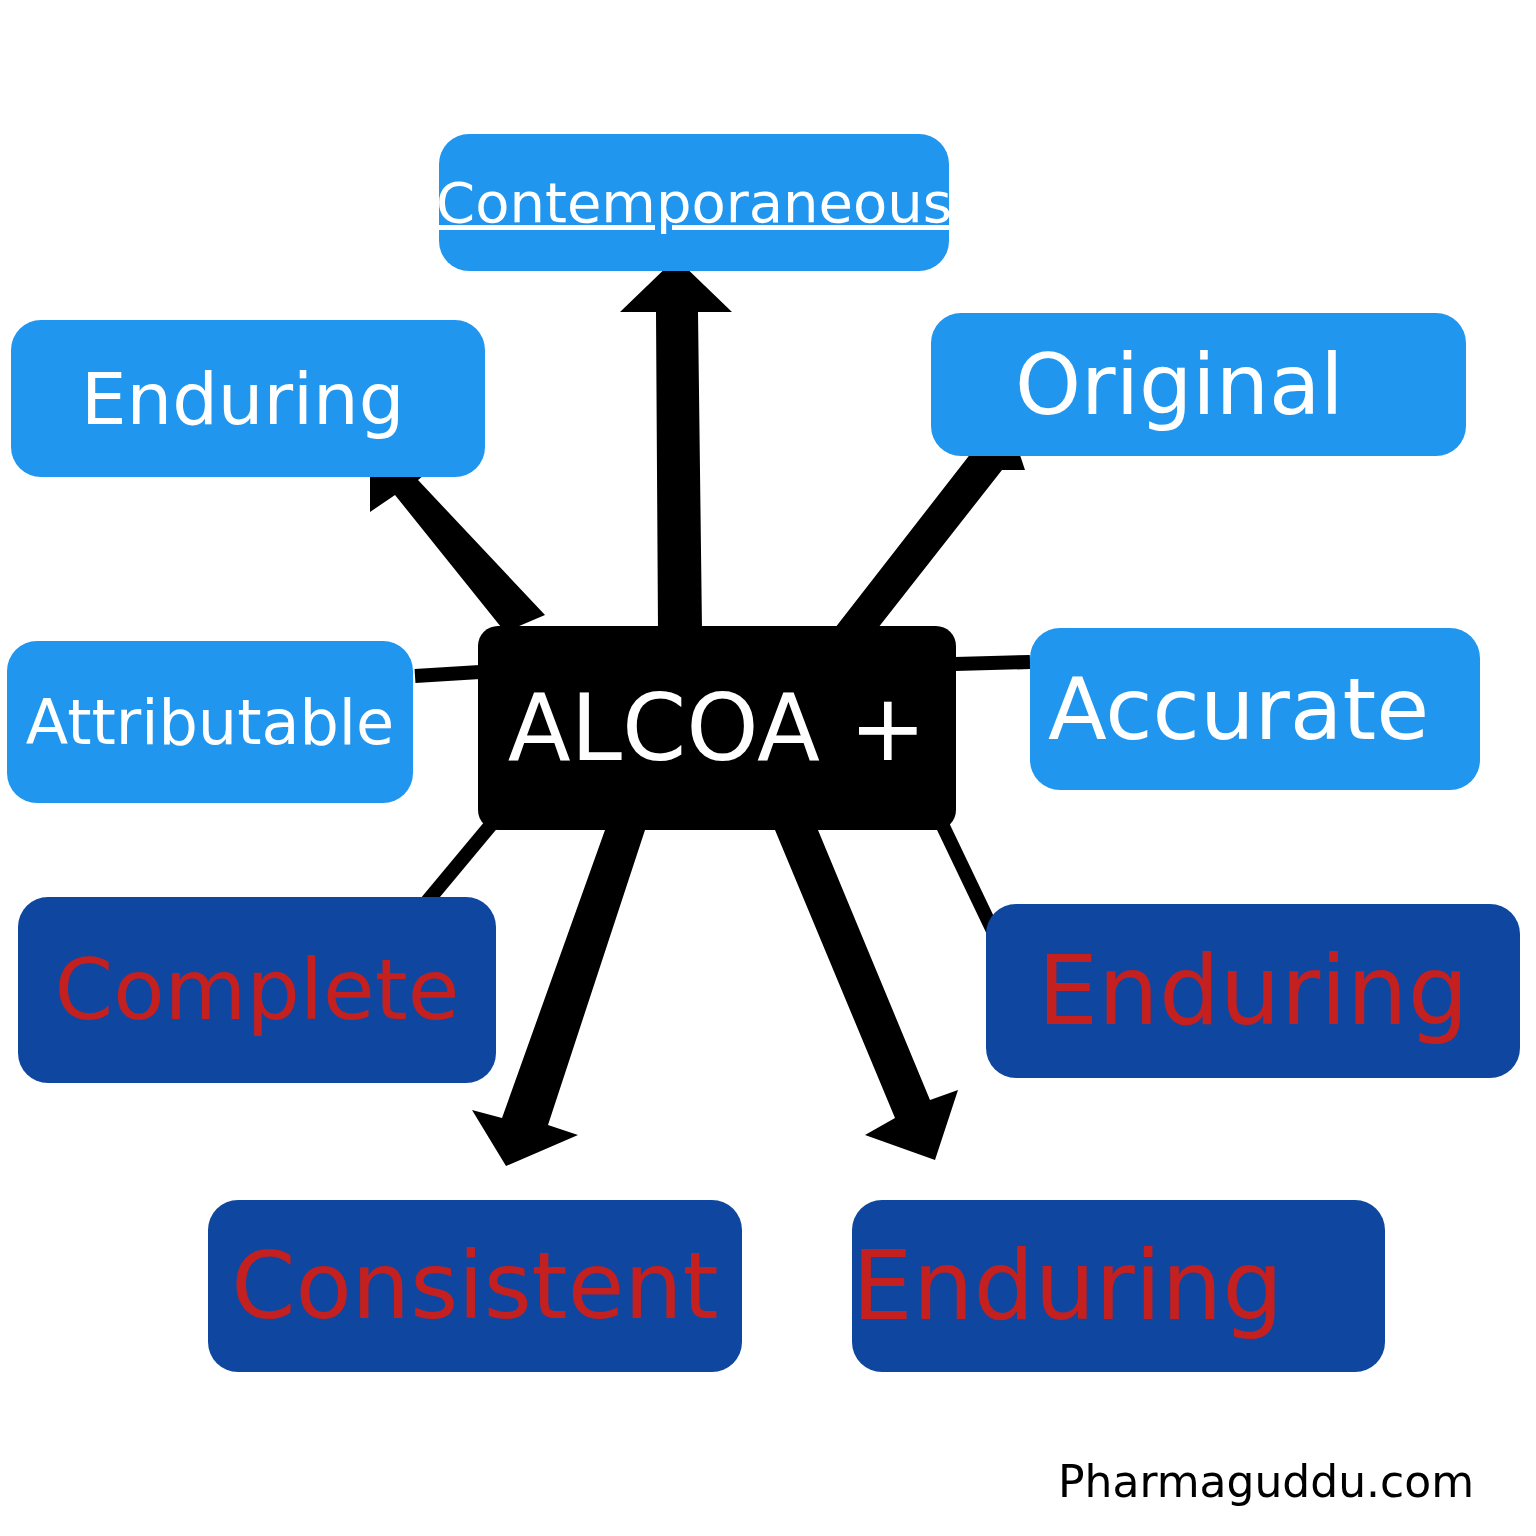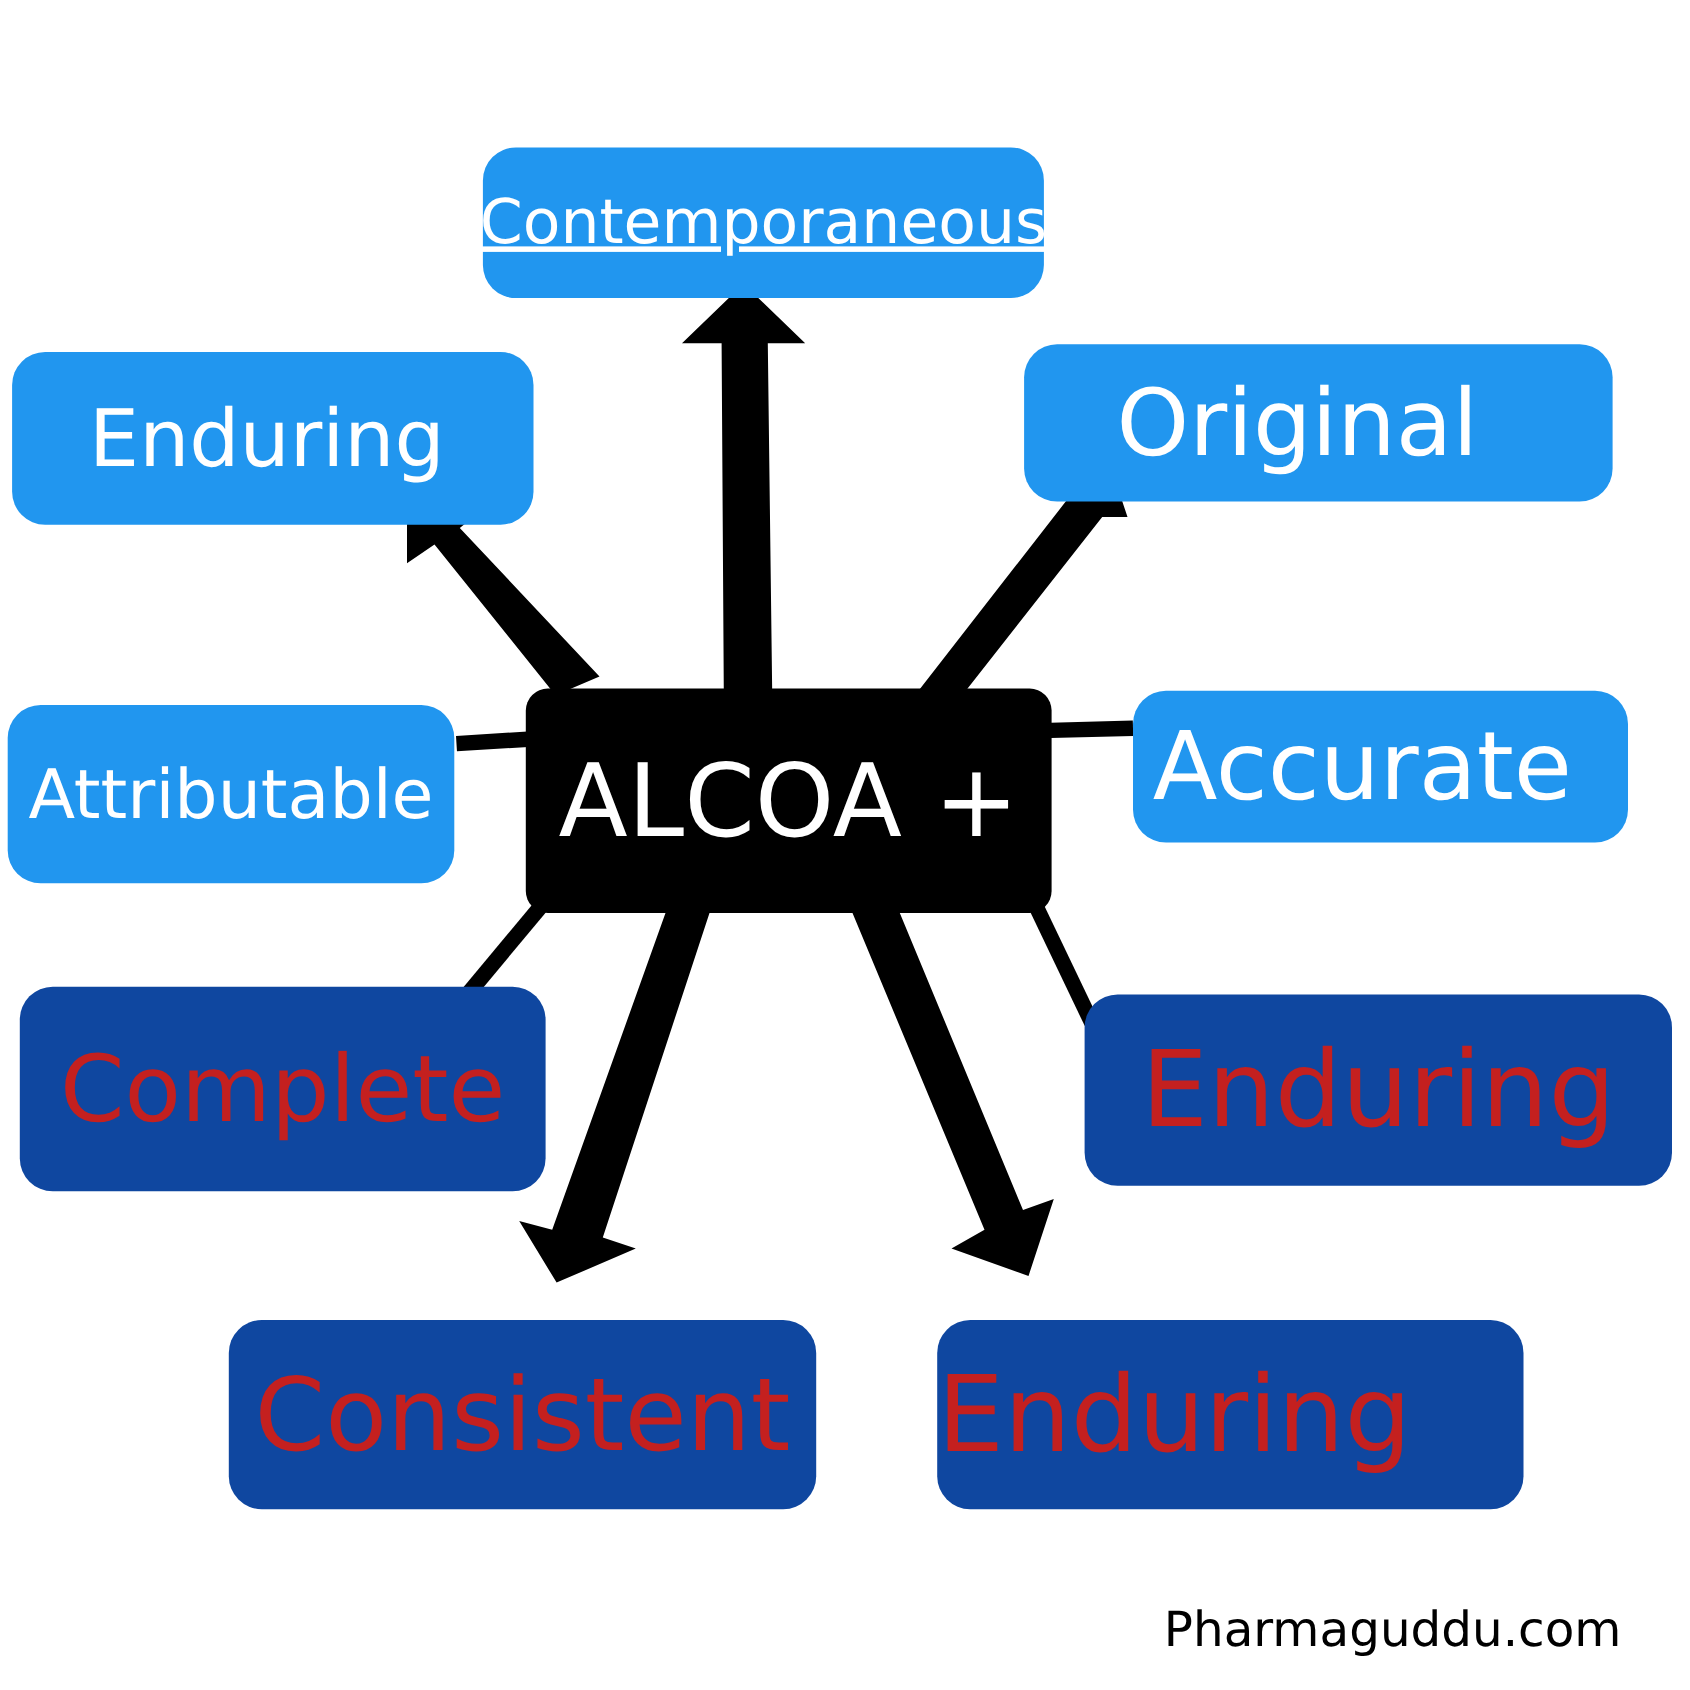--- a/index.html
+++ b/index.html
@@ -40,21 +40,21 @@
 </div>
 <div class="box light" style="left:11px;top:320px;width:474px;height:157px;font-size:72px;justify-content:flex-start;padding-left:70px;">
   <span>Enduring</span>
 </div>
 <div class="box light" style="left:931px;top:313px;width:535px;height:143px;font-size:84px;justify-content:flex-start;padding-left:84px;">
   <span>Original</span>
 </div>
 <div class="box light" style="left:7px;top:641px;width:406px;height:162px;font-size:62px;">
   <span>Attributable</span>
 </div>
-<div class="box light" style="left:1030px;top:628px;width:450px;height:138px;font-size:86px;justify-content:flex-start;padding-left:18px;">
+<div class="box light" style="left:1030px;top:628px;width:450px;height:162px;font-size:86px;justify-content:flex-start;padding-left:18px;">
   <span>Accurate</span>
 </div>
 
 <div class="box center" style="left:478px;top:626px;width:478px;height:204px;font-size:92px;">
   <span>ALCOA +</span>
 </div>
 
 <div class="box dark" style="left:18px;top:897px;width:478px;height:186px;font-size:84px;">
   <span>Complete</span>
 </div>

